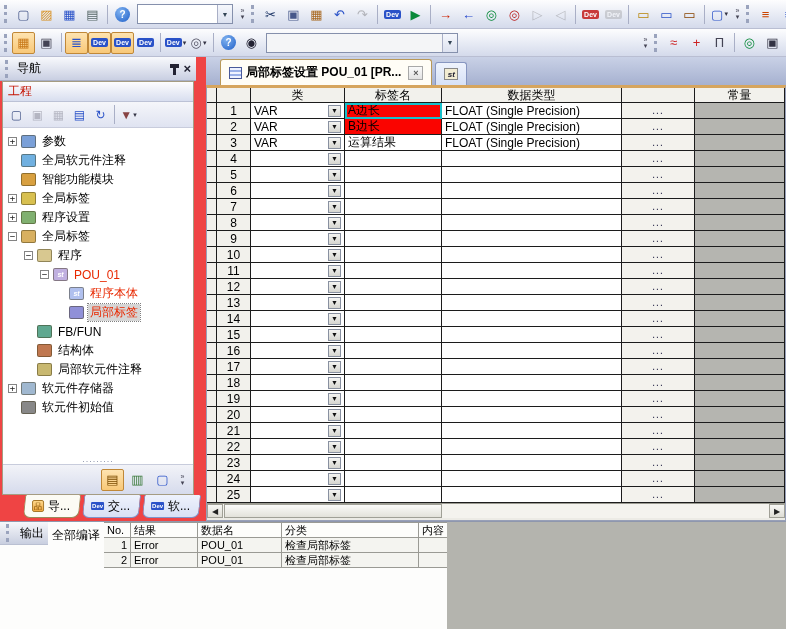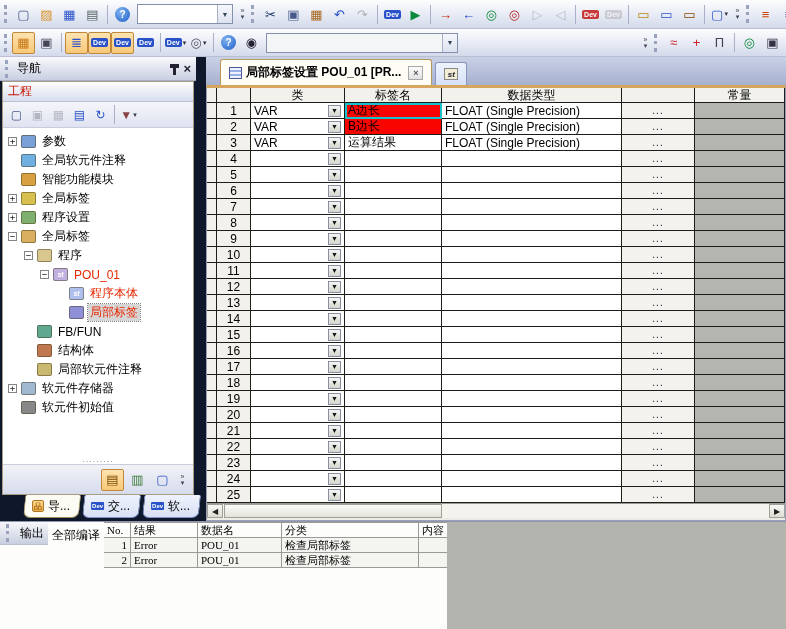--- a/index.html
+++ b/index.html
@@ -19,21 +19,21 @@
   .roundhelp{width:15px;height:15px;border-radius:50%;background:radial-gradient(circle at 35% 30%,#7fb2f0,#1f5fc8);color:#fff;font-weight:bold;font-size:10px;display:flex;align-items:center;justify-content:center}
   .dd-mini{font-size:7px;color:#334;margin-left:1px}
   .tbcombo{height:20px;background:#fff;border:1px solid #8590ac;display:flex;align-items:center;margin:0 3px;flex:none}
   .tbcombo .cval{flex:1;padding:0 3px;font-size:11px;white-space:nowrap;overflow:hidden}
   .tbcombo .cdd{width:15px;height:100%;background:linear-gradient(#f5f7fc,#dde2f0);border-left:1px solid #a9afc6;display:flex;align-items:center;justify-content:center;font-size:7px;color:#345}
   .tbcombo.dis{background:#f4f5f7}
   .tboverflow{width:13px;display:flex;flex-direction:column;align-items:center;justify-content:center;font-size:7px;color:#445;line-height:6px;flex:none}
   .pushright{margin-left:auto}
 
   
-  .main{display:flex;height:464px;background:#0f172a}
+  .main{display:flex;height:464px;background:#ef4444}
 
   
   .nav{width:196px;display:flex;flex-direction:column;flex:none}
   .nav-title{height:24px;display:flex;align-items:center;gap:4px;padding:0 5px 0 3px;background:linear-gradient(#f8f9fc,#c9cfe2);border-bottom:1px solid #a9b0c6}
   .nav-title .t{flex:1}
   .pin{width:9px;height:11px;position:relative;margin-top:1px}
   .pin::before{content:"";position:absolute;top:0;left:0;width:9px;height:4px;background:#223}
   .pin::after{content:"";position:absolute;top:4px;left:3px;width:3px;height:7px;background:#223}
   .xclose{font-size:13px;font-weight:bold;color:#223;line-height:12px}
   .nav-frame{flex:1;margin:0 2px;border:1px solid #a59c82;background:#fff;display:flex;flex-direction:column;min-height:0}
@@ -84,21 +84,21 @@
   .hscroll{height:15px;background:#f4f3ee;display:flex;align-items:center;border-top:1px solid #9a9a90;flex:none}
   .sbtn{width:16px;height:14px;background:linear-gradient(#f8f8f5,#dddcd4);border:1px solid #a0a096;display:flex;align-items:center;justify-content:center;font-size:8px;color:#222;flex:none}
   .sthumb{width:218px;height:14px;background:linear-gradient(#fbfbf9,#e3e2da);border:1px solid #a0a096;margin-left:1px;flex:none}
   .strack{flex:1}
   .efill{flex:1;background:#ecebe5}
 
   
   .output{height:108px;display:flex;flex-direction:row;background:#fdfdfc;border-top:1px solid #8f97ad}
   .out-title{height:23px;background:linear-gradient(#f6f7fa,#c9cfe0);display:flex;align-items:center;gap:6px;padding:0 4px;border-bottom:1px solid #bac0d2;flex:none}
   .out-compile{height:25px;display:flex;align-items:center;padding:2px 4px 0;flex:none}
-  .otable{font-family:Liberation Serif, serif;font-size:11px;border-top:1px solid #9a9a94}
+  .otable{font-family:Liberation Sans, sans-serif;font-size:11px;border-top:1px solid #9a9a94}
   .orow{display:flex;height:15px;border-bottom:1px solid #9a9a94;background:#f4f4f0}
   .orow.ohead{background:#fdfdfb}
   .oc{border-right:1px solid #9a9a94;padding:0 3px;display:flex;align-items:center;overflow:hidden;white-space:nowrap}
   .o-no{width:27px;justify-content:flex-end}
   .o-res{width:67px}
   .o-nam{width:84px}
   .o-cat{width:137px}
   .o-con{flex:1;border-right:none}
   .out-fill{flex:1;background:#b4b4ae}
 </style>

